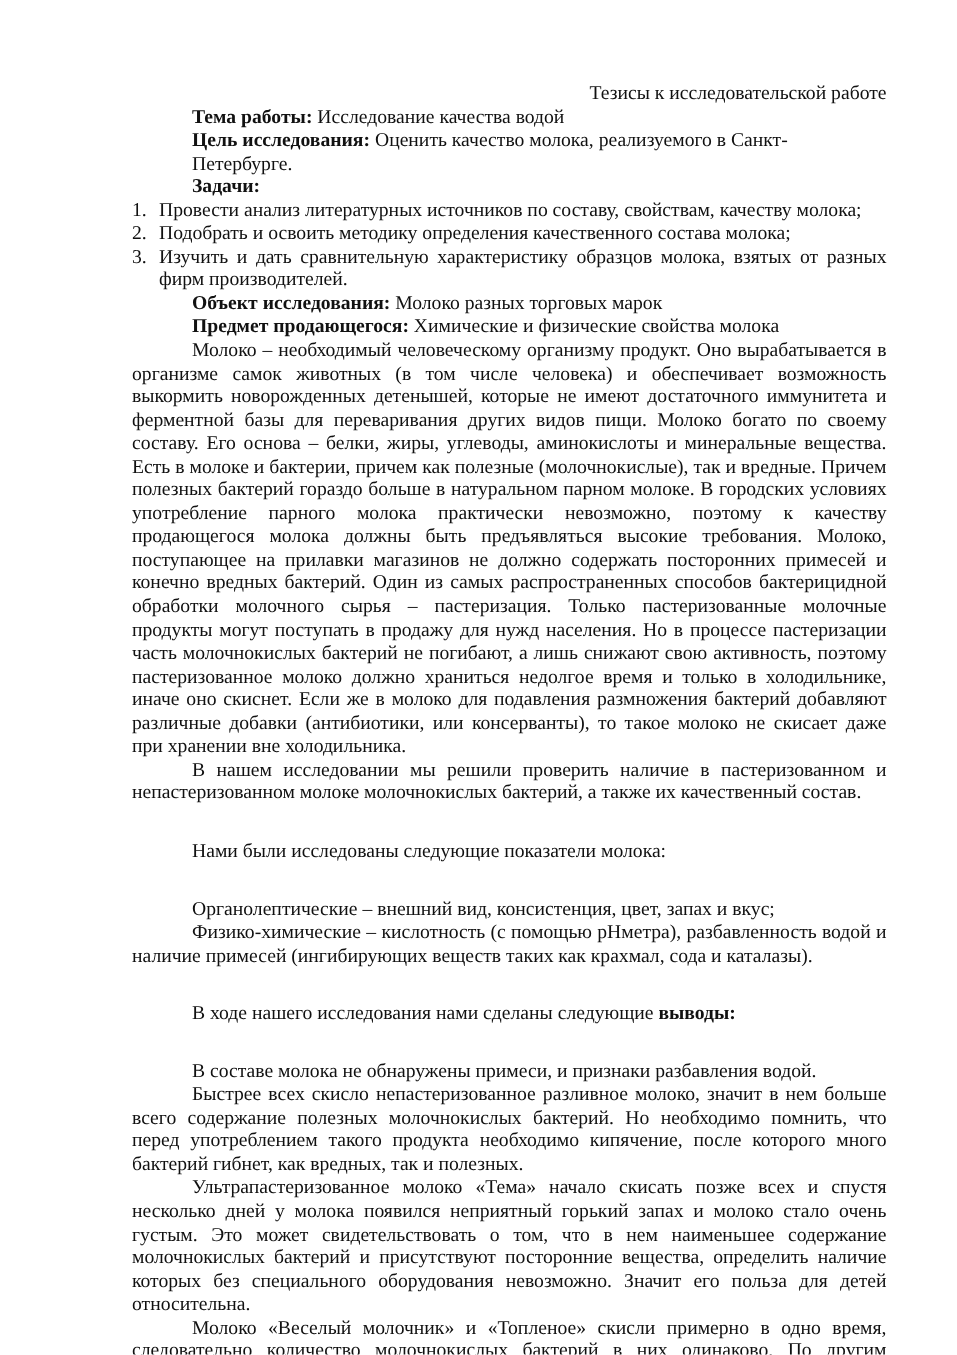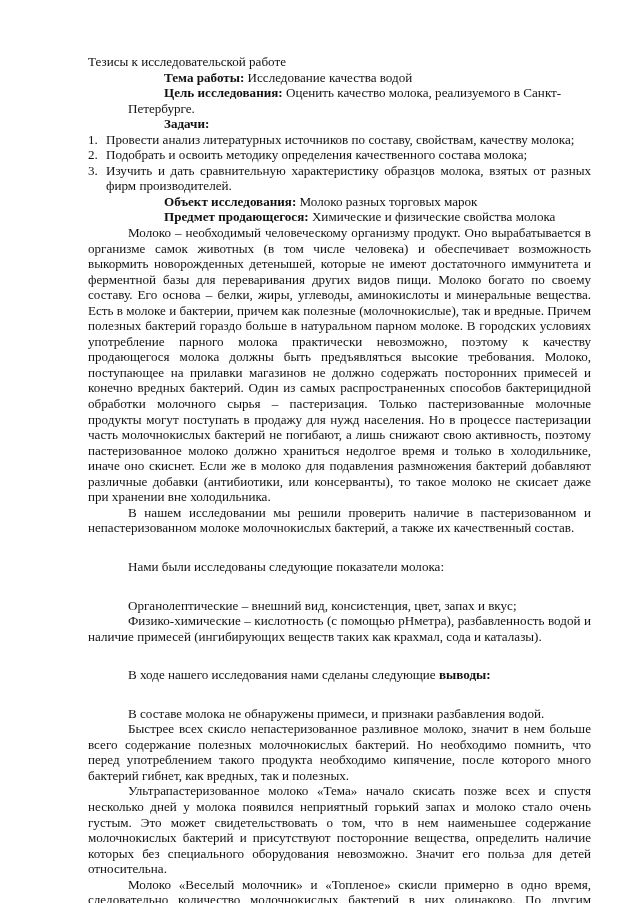--- a/index.html
+++ b/index.html
@@ -2,23 +2,23 @@
 <html><head>
 <meta charset="utf-8">
 <style>
   html, body { margin: 0; padding: 0; background: #ffffff; }
   body { width: 638px; height: 903px; overflow: hidden; position: relative; }
   .page {
     position: absolute; left: 88px; top: 54px; width: 503px;
     font-family: "Liberation Serif", "DejaVu Serif", serif;
     font-size: 13.1px; line-height: 15.55px; color: #111;
   }
-  .title { text-align: left; margin: 0; }
+  .title { text-align: right; margin: 0; }
   .ind { margin: 0; padding-left: 40px; }
-  .ind b { font-weight: bold; margin-left: 36px; }
+  .ind b { font-weight: bold; }
   ol { margin: 0; padding: 0; list-style: none; }
   ol li { position: relative; padding-left: 18px; text-align: justify; }
   ol li .num { position: absolute; left: 0; }
   p { margin: 0; }
   .para { text-indent: 40px; text-align: justify; }
   .plain { padding-left: 40px; margin-top: 23px; }
 </style>
 </head>
 <body>
 

